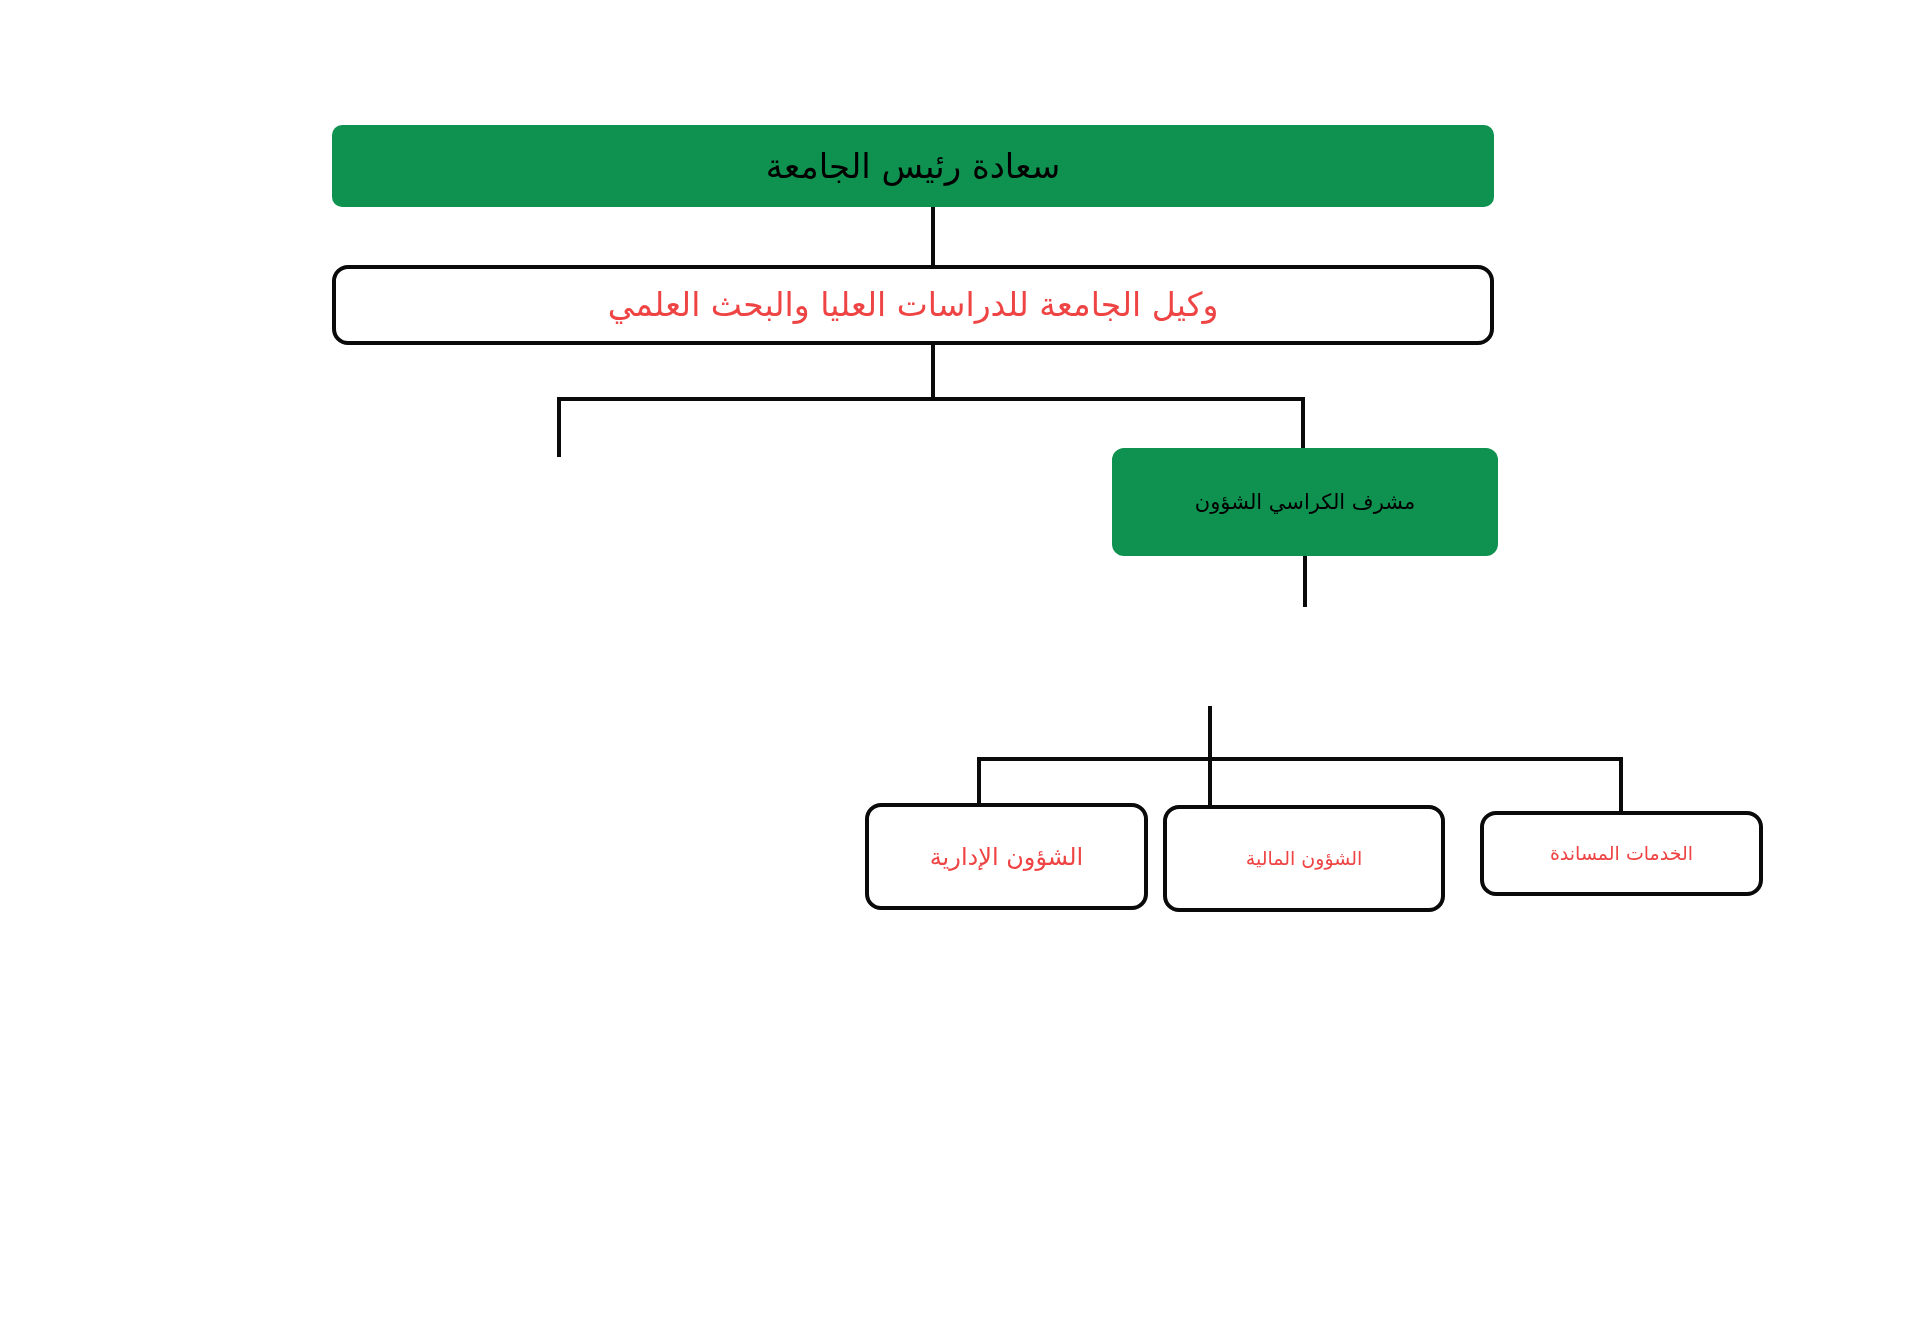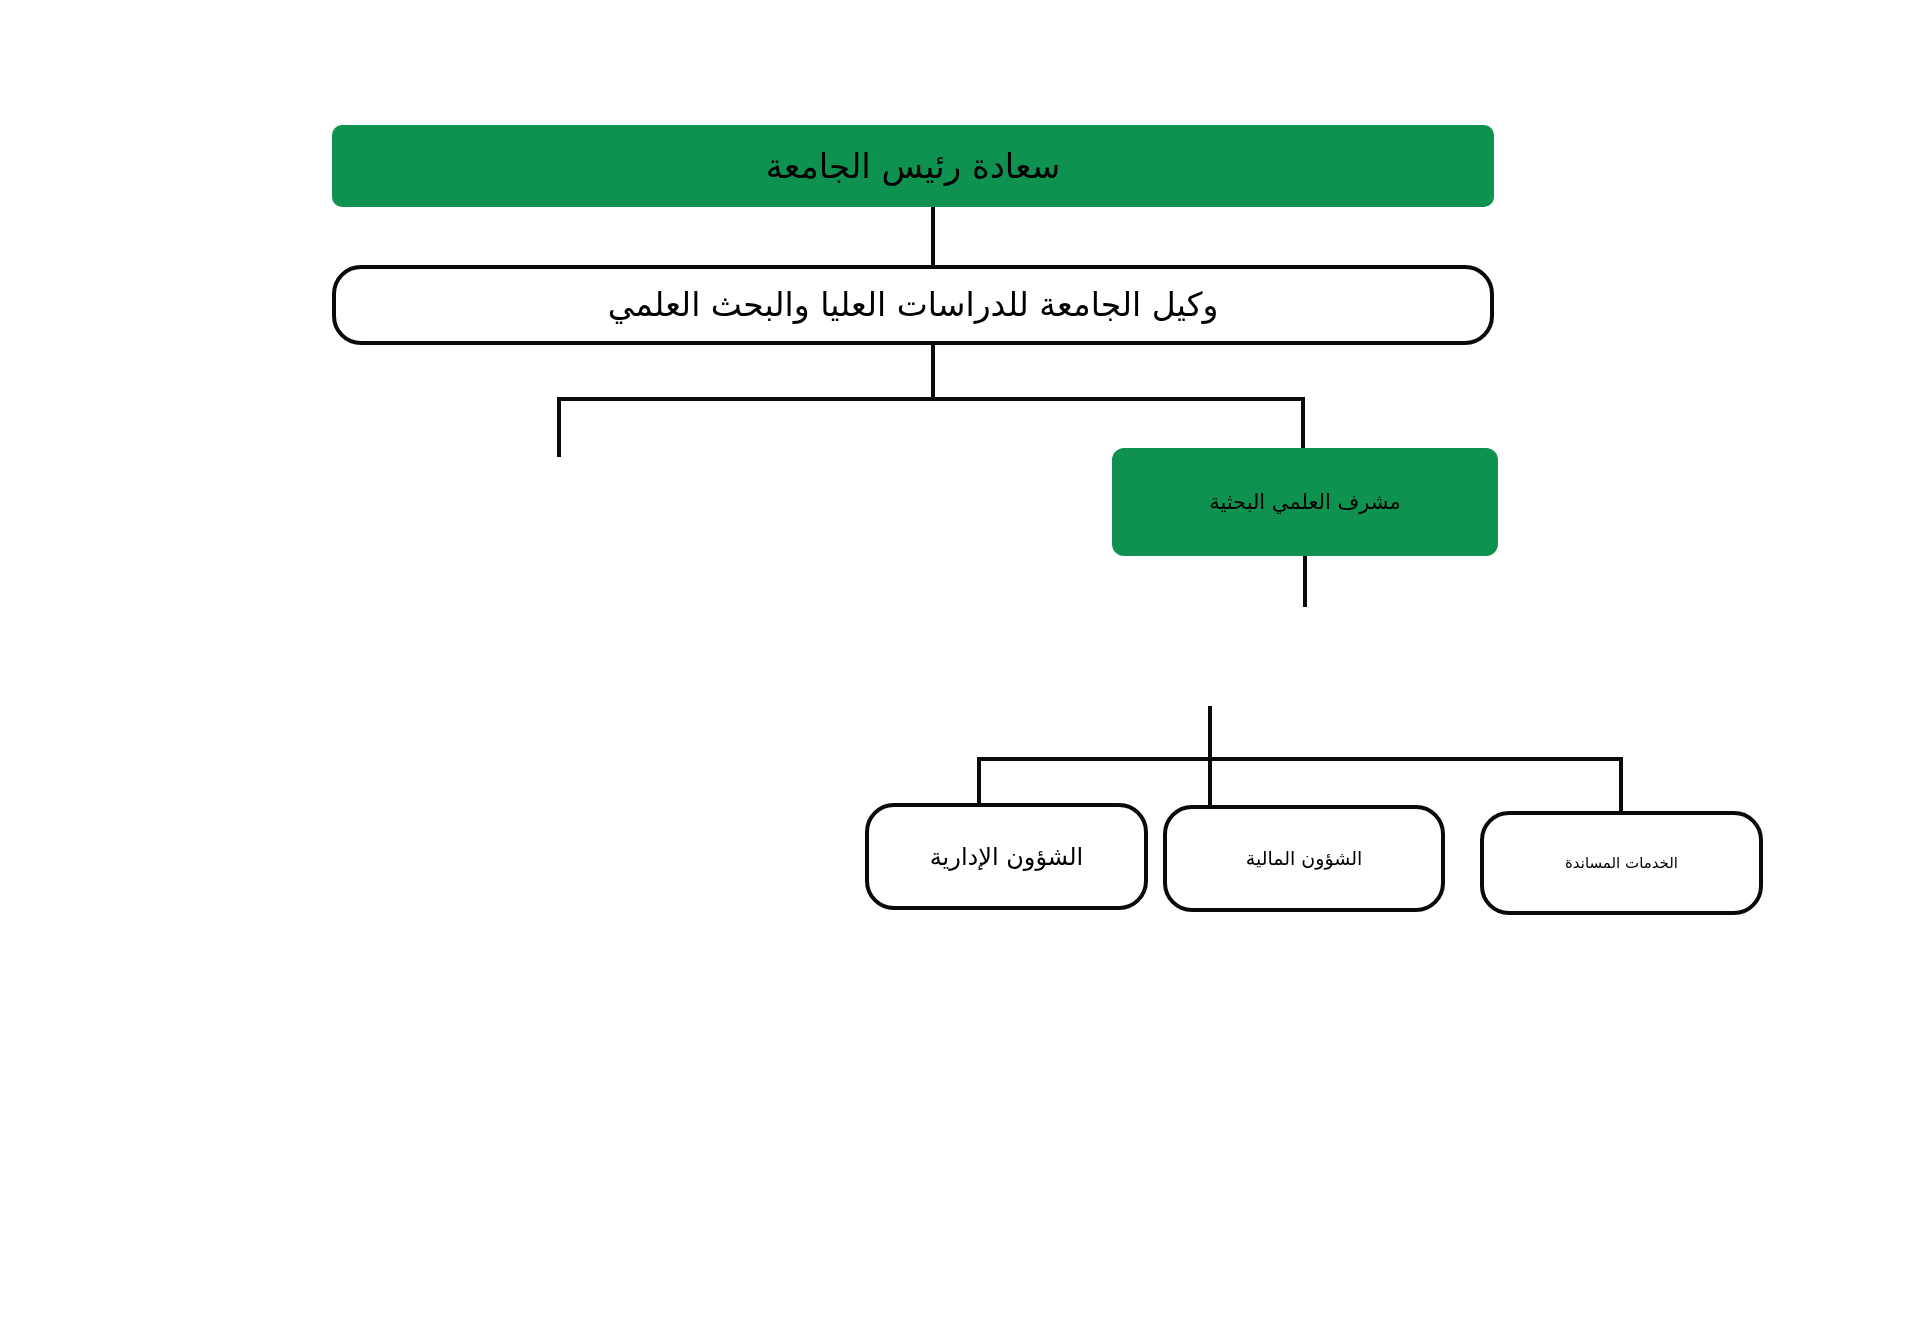--- a/index.html
+++ b/index.html
@@ -30,38 +30,38 @@
     padding: 4px 14px;
   }
   .node-green {
     background: #0f9150;
     color: #000000;
     border: none;
     border-radius: 12px;
   }
   .node-outline {
     background: #ffffff;
-    color: #000000;
+    color: #ef4444;
     border: 4px solid #0a0a0a;
-    border-radius: 29px;
+    border-radius: 16px;
   }
   .node-label {
     display: block;
     width: 100%;
   }
 
   
   #node-president   { left: 332px; top: 125px; width: 1162px; height: 82px;  border-radius: 10px; font-size: 34px; }
   #node-vice        { left: 332px; top: 265px; width: 1162px; height: 80px;  font-size: 33px; }
   #node-council     { left: 368px; top: 455px; width: 382px;  height: 103px; font-size: 21px; }
   #node-supervisor  { left: 1112px; top: 448px; width: 386px; height: 108px; font-size: 21px; }
   #node-director    { left: 1113px; top: 605px; width: 384px; height: 103px; font-size: 20px; }
   #node-admin       { left: 845px; top: 803px; width: 283px;  height: 107px; font-size: 24px; margin-left: 20px; }
   #node-finance     { left: 1163px; top: 805px; width: 282px; height: 107px; font-size: 19px; }
-  #node-support     { left: 1480px; top: 811px; width: 283px; height: 104px; font-size: 15px; }
+  #node-support     { left: 1480px; top: 811px; width: 283px; height: 85px; font-size: 19px; }
 
   
   .line {
     position: absolute;
     background: #0a0a0a;
   }
   .line-v { width: 4px; }
   .line-h { height: 4px; }
 
   
@@ -103,21 +103,21 @@
   <div class="node node-green" id="node-president">
     <span class="node-label">سعادة رئيس الجامعة</span>
   </div>
 
   <div class="node node-outline" id="node-vice">
     <span class="node-label">وكيل الجامعة للدراسات العليا والبحث العلمي</span>
   </div>
 
 
   <div class="node node-green" id="node-supervisor">
-    <span class="node-label">مشرف العلمي البحثية</span>
+    <span class="node-label">مشرف الكراسي الشؤون</span>
   </div>
 
 
   <div class="node node-outline" id="node-admin">
     <span class="node-label">الشؤون الإدارية</span>
   </div>
 
   <div class="node node-outline" id="node-finance">
     <span class="node-label">الشؤون المالية</span>
   </div>

